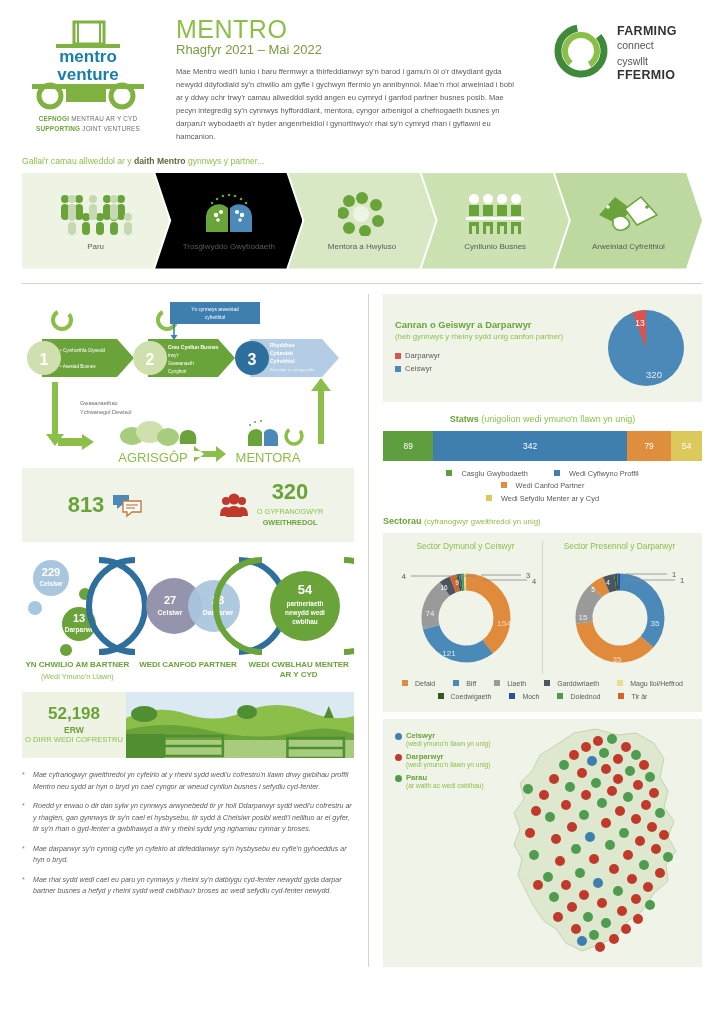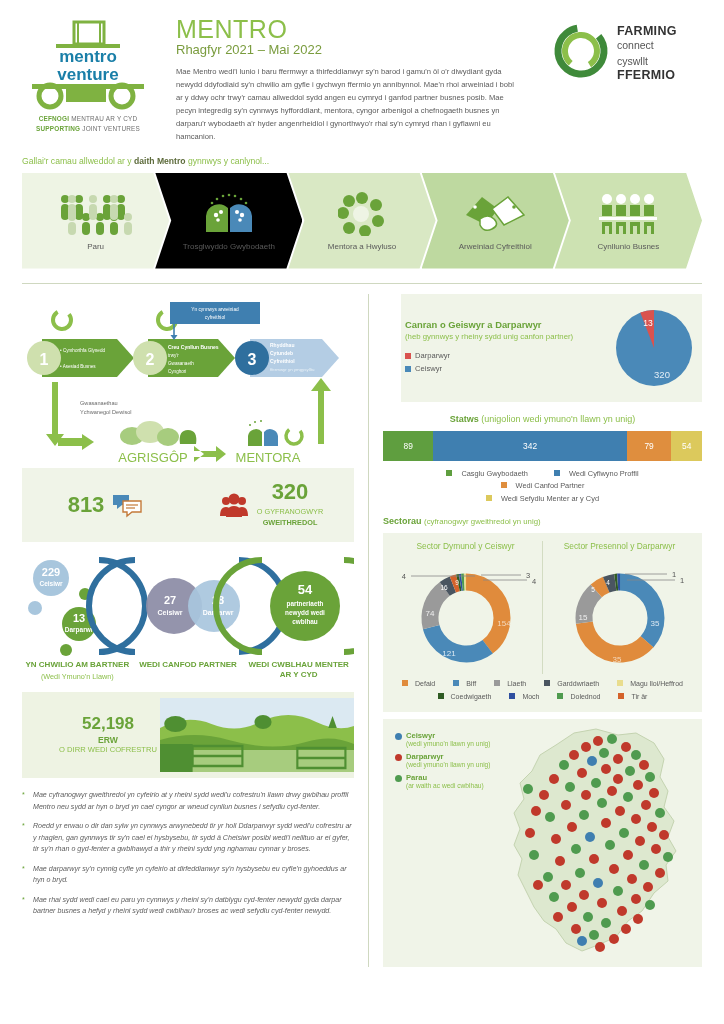--- a/index.html
+++ b/index.html
@@ -71,35 +71,35 @@
   .stat-ico { width:30px; height:26px; flex:0 0 30px;}
 
   
   .circ-wrap { margin-top: 12px; height: 104px; position:relative; }
   .circ-labels { display:flex; margin-top:2px; }
   .circ-labels > div { flex:1 1 0; text-align:center; }
   .cl-main { font-size:8px; font-weight:bold; color:#6aa339; line-height:1.35; }
   .cl-sub { font-size:7.3px; color:#8cbf4a; line-height:1.35; margin-top:2px;}
 
   
-  .acres { margin-top: 10px; height: 86px; background:#eef3e3; display:flex; align-items:center; overflow:hidden;padding-left:34px;}
+  .acres { margin-top: 10px; height: 66px; background:#eef3e3; display:flex; align-items:center; overflow:hidden;}
   .acres-txt { width: 104px; flex:0 0 104px; text-align:center; }
   .acres-num { font-size:17px; font-weight:bold; color:#6aa339; line-height:1;}
   .acres-u { font-size:8.6px; font-weight:bold; color:#6aa339; margin-top:3px;}
   .acres-s { font-size:7.6px; color:#8cbf4a; line-height:1.3;}
   .acres-img { flex:1 1 auto; height:74px; }
 
   
   .notes { margin-top: 12px; }
   .note { display:flex; gap:5px; font-size:7.1px; font-style:italic; line-height:1.62;
           color:#5d5d5d; margin-bottom: 8px; }
   .note .ast { color:#6aa339; flex:0 0 6px; font-style:normal;}
 
   
-  .panel { background:#f0f4e8; padding: 10px 4px; margin-left: 18px; }
+  .panel { background:#f0f4e8; padding: 10px 12px; }
   .p-title { font-size: 9.4px; font-weight:bold; color:#6aa339; }
   .p-sub { font-size: 7.8px; color:#8cbf4a; margin-top:2px;}
   .pie-row { display:flex; align-items:center; }
   .pie-left { flex:1 1 auto; }
   .leg { margin-top: 9px; font-size:7.6px; color:#5a5a5a; line-height:1.7;}
   .leg .sw { display:inline-block; width:6px;height:6px;margin-right:4px;vertical-align:middle;}
 
   .statws-title { text-align:center; margin-top: 12px; font-size:9px; }
   .statws-title b { color:#6aa339; }
   .statws-title span { color:#8cbf4a; font-weight:normal;}
@@ -171,21 +171,21 @@
     <div class="fc-words">
       <div class="b1">FARMING</div>
       <div class="b2">connect</div>
       <div class="b3">cyswllt</div>
       <div class="b4">FFERMIO</div>
     </div>
   </div>
 </div>
 
 <div class="journey-lead">
-  <span>Gallai'r camau allweddol ar y </span><b>daith Mentro</b><span> gynnwys y canlynol...</span>
+  <span>Gallai'r camau allweddol ar y </span><b>daith Mentro</b><span> gynnwys y partner...</span>
 </div>
 
 <div class="strip">
 
   <div class="chev c0">
     <div class="ico">
       <svg width="76" height="42" viewBox="0 0 76 42">
         <g fill="#6aa339">
           <circle cx="7" cy="6" r="4"></circle>
             <rect x="3" y="11" width="8" height="16" rx="4"></rect>
@@ -255,58 +255,58 @@
           <circle cx="11" cy="36" r="6"></circle>
             <circle cx="5" cy="21" r="6"></circle>
           <circle cx="11" cy="9" r="6"></circle>
         </g>
         <circle cx="23" cy="22" r="8" fill="#eef4e4"></circle>
       </svg>
     </div>
     <div class="lbl">Mentora a Hwyluso</div>
   </div>
 
+  <div class="chev c3">
+    <div class="ico">
+      <svg width="60" height="44" viewBox="0 0 60 44">
+        <g fill="#ffffff">
+          <circle cx="9" cy="7" r="5"></circle>
+            <circle cx="23" cy="7" r="5"></circle>
+          <circle cx="37" cy="7" r="5"></circle>
+            <circle cx="51" cy="7" r="5"></circle>
+        </g>
+        <g fill="#6aa339">
+          <rect x="4" y="13" width="10" height="11"></rect>
+            <rect x="18" y="13" width="10" height="11"></rect>
+          <rect x="32" y="13" width="10" height="11"></rect>
+            <rect x="46" y="13" width="10" height="11"></rect>
+        </g>
+        <rect x="1" y="25" width="58" height="3" fill="#fff"></rect>
+        <g fill="#6aa339">
+          <path d="M4 30 h10 v12 h-3 v-8 h-4 v8 h-3z"></path>
+          <path d="M18 30 h10 v12 h-3 v-8 h-4 v8 h-3z"></path>
+          <path d="M32 30 h10 v12 h-3 v-8 h-4 v8 h-3z"></path>
+          <path d="M46 30 h10 v12 h-3 v-8 h-4 v8 h-3z"></path>
+        </g>
+      </svg>
+    </div>
+    <div class="lbl">Cynllunio Busnes</div>
+  </div>
+
   <div class="chev c4">
     <div class="ico">
       <svg width="62" height="42" viewBox="0 0 62 42">
         <path d="M2 22 L18 4 L34 16 L22 32 Z" fill="#6aa339"></path>
         <path d="M60 22 L44 4 L28 16 L40 32 Z" fill="#ffffff" stroke="#6aa339" stroke-width="1.5"></path>
         <path d="M16 26 q8 -6 14 0 q6 6 -2 10 q-8 4 -12 -4z" fill="#ffffff" stroke="#6aa339" stroke-width="1.5"></path>
         <circle cx="11" cy="14" r="1.8" fill="#fff"></circle>
         <circle cx="50" cy="14" r="1.8" fill="#6aa339"></circle>
       </svg>
     </div>
     <div class="lbl">Arweiniad Cyfreithiol</div>
-  </div>
-
-  <div class="chev c3">
-    <div class="ico">
-      <svg width="60" height="44" viewBox="0 0 60 44">
-        <g fill="#ffffff">
-          <circle cx="9" cy="7" r="5"></circle>
-            <circle cx="23" cy="7" r="5"></circle>
-          <circle cx="37" cy="7" r="5"></circle>
-            <circle cx="51" cy="7" r="5"></circle>
-        </g>
-        <g fill="#6aa339">
-          <rect x="4" y="13" width="10" height="11"></rect>
-            <rect x="18" y="13" width="10" height="11"></rect>
-          <rect x="32" y="13" width="10" height="11"></rect>
-            <rect x="46" y="13" width="10" height="11"></rect>
-        </g>
-        <rect x="1" y="25" width="58" height="3" fill="#fff"></rect>
-        <g fill="#6aa339">
-          <path d="M4 30 h10 v12 h-3 v-8 h-4 v8 h-3z"></path>
-          <path d="M18 30 h10 v12 h-3 v-8 h-4 v8 h-3z"></path>
-          <path d="M32 30 h10 v12 h-3 v-8 h-4 v8 h-3z"></path>
-          <path d="M46 30 h10 v12 h-3 v-8 h-4 v8 h-3z"></path>
-        </g>
-      </svg>
-    </div>
-    <div class="lbl">Cynllunio Busnes</div>
   </div>
 </div>
 
 <div class="hr"></div>
 
 <div class="body-cols">
 
   <div class="col-l">
 
     <div class="proc">

